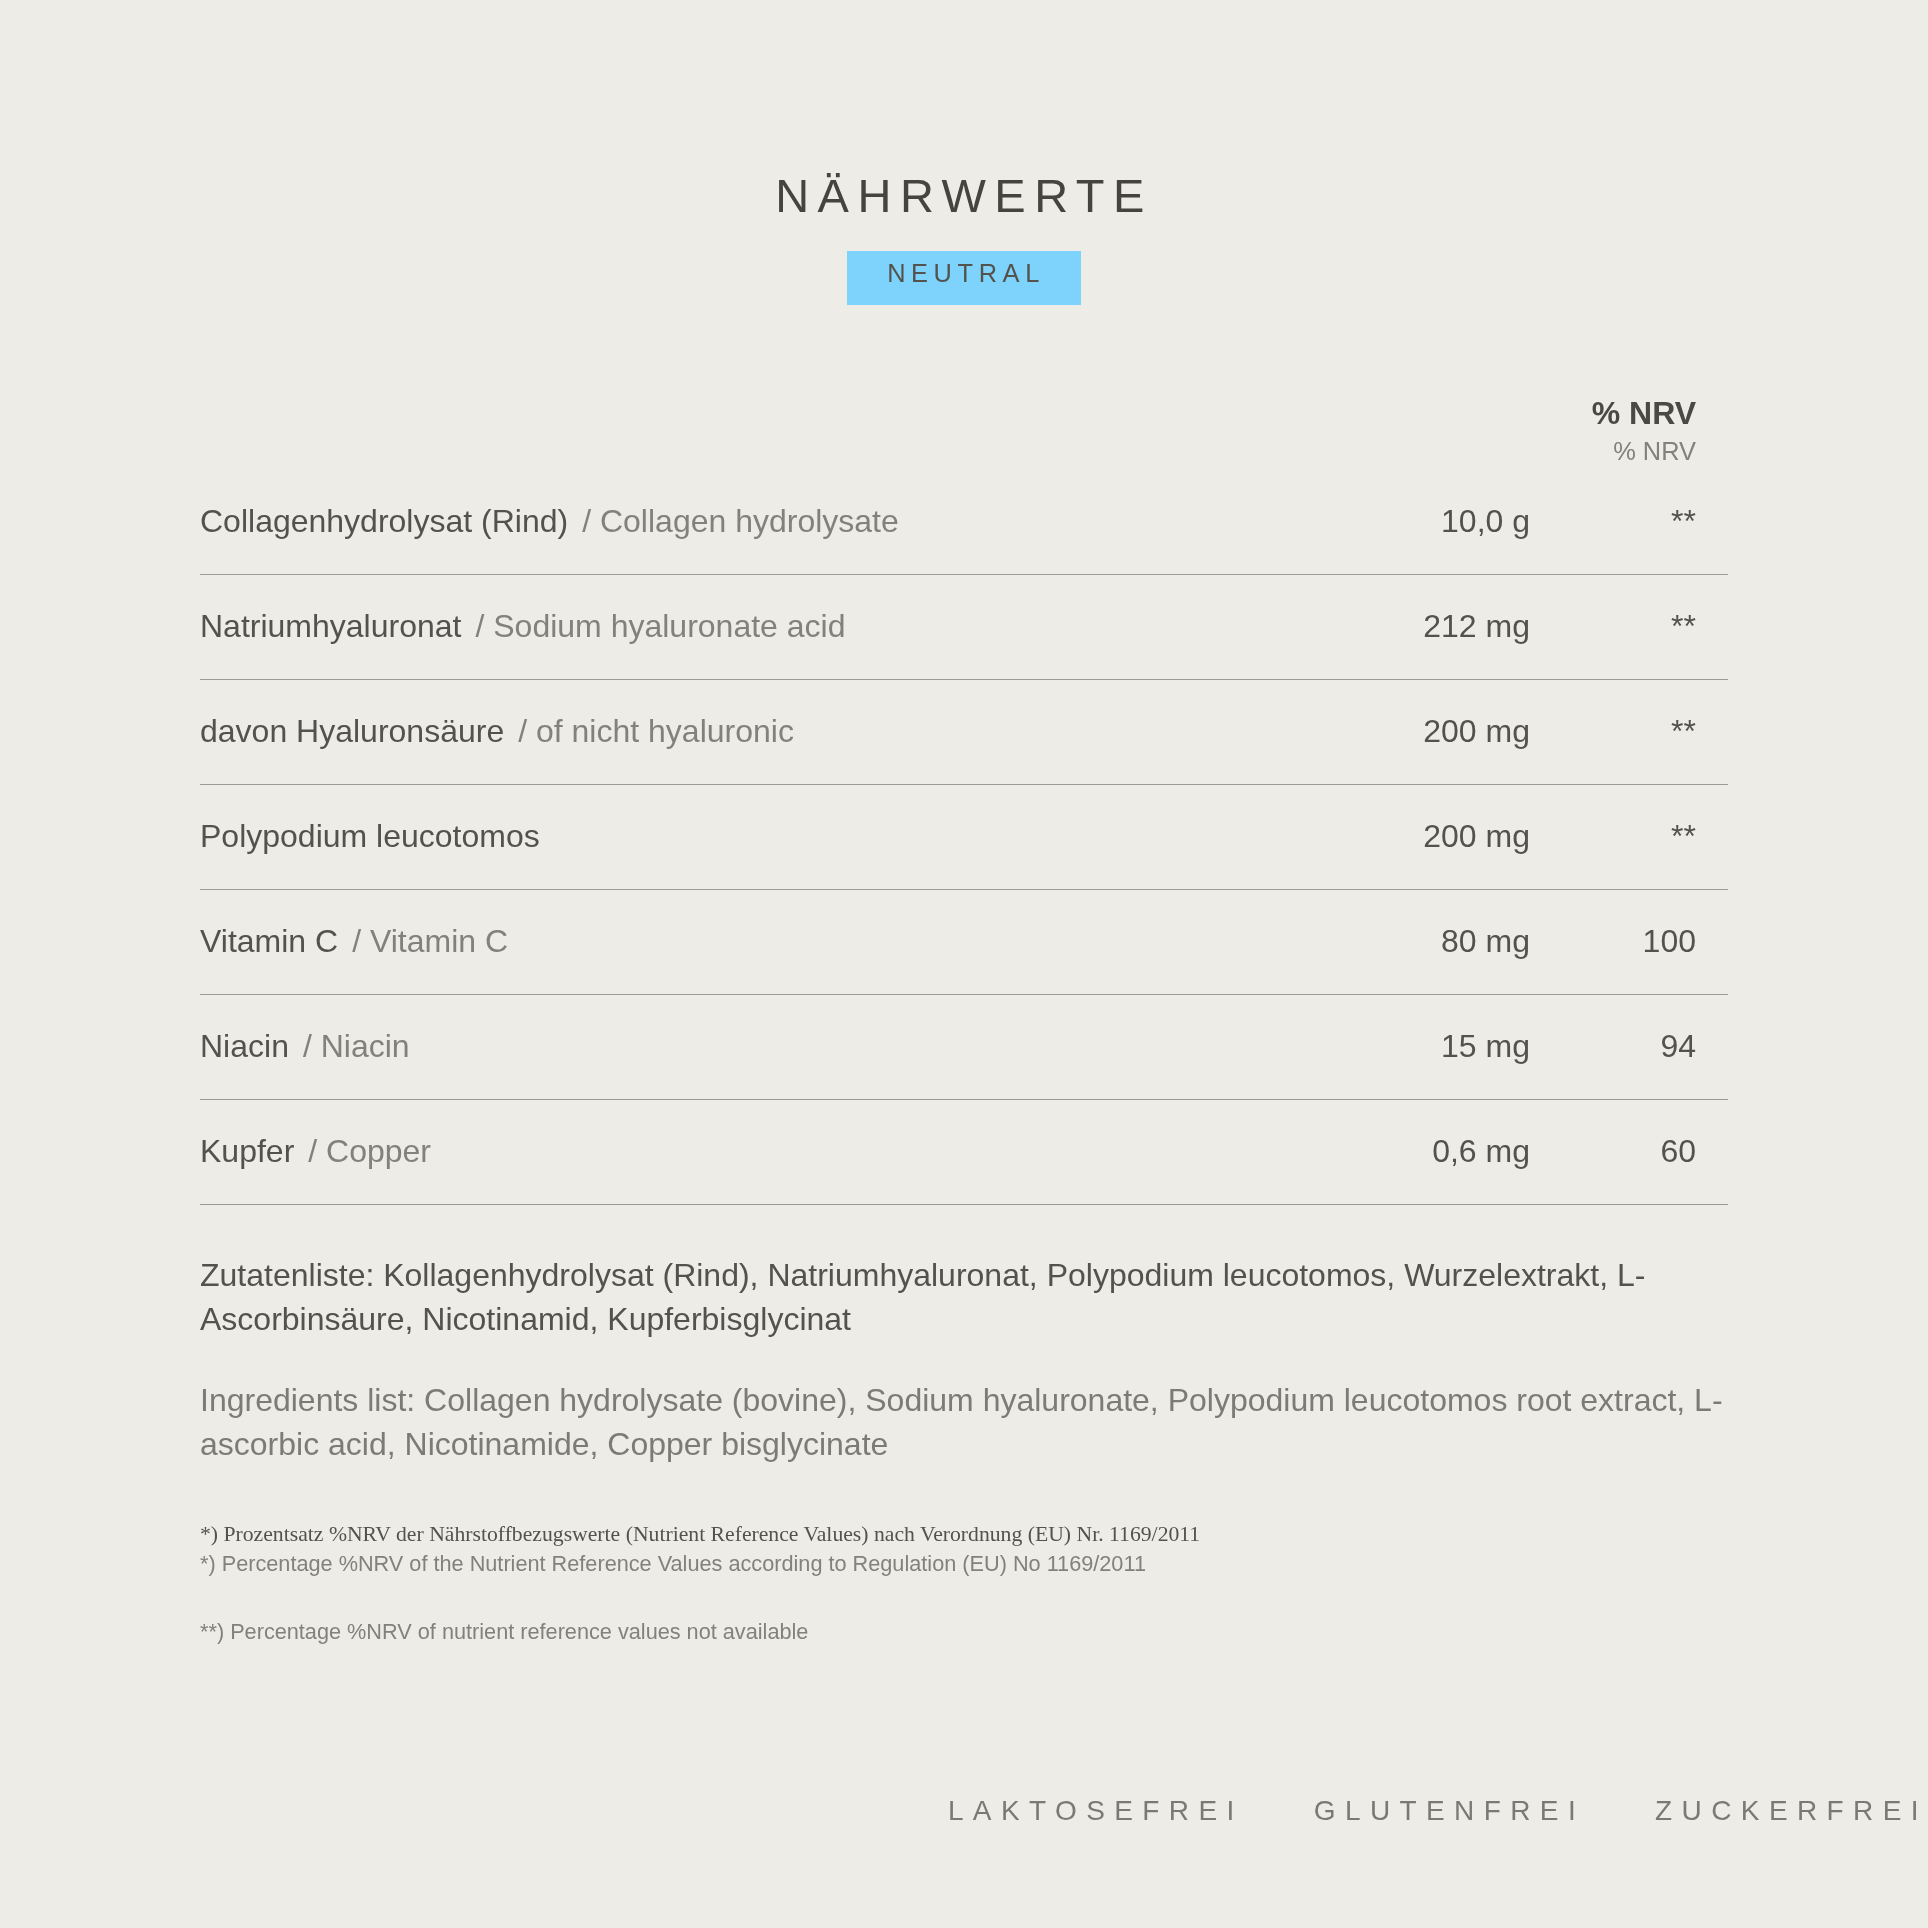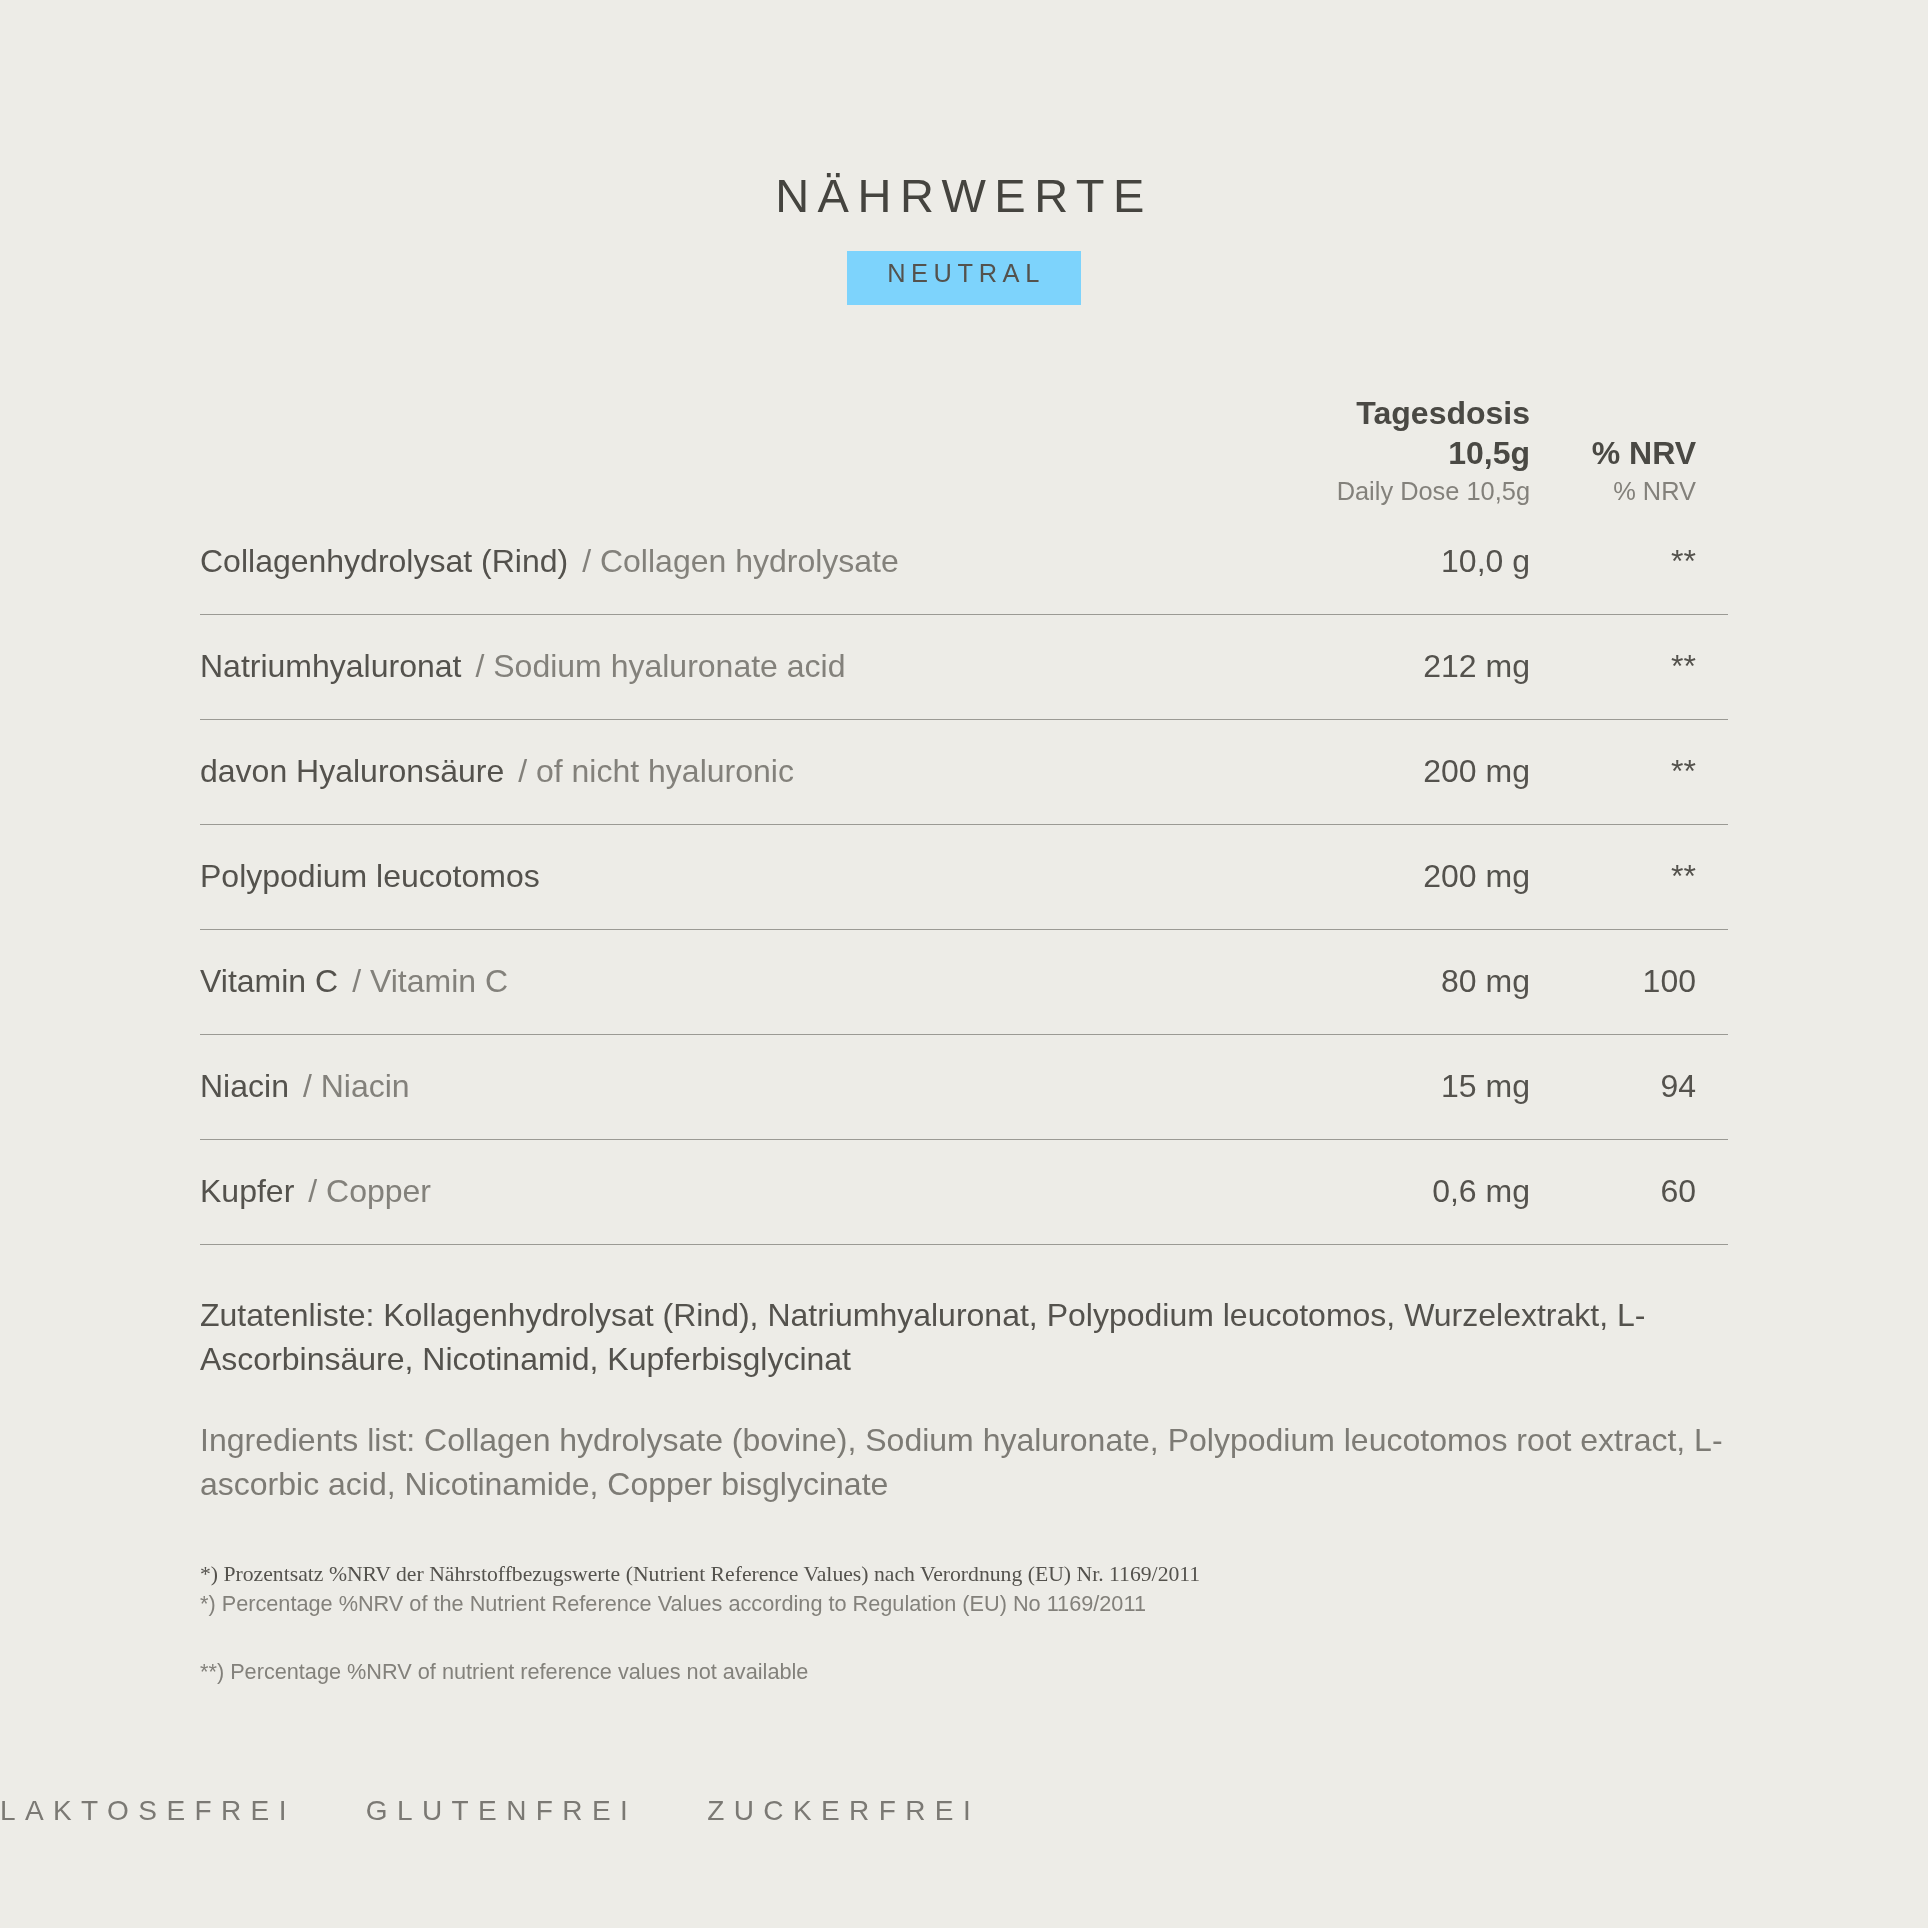--- a/index.html
+++ b/index.html
@@ -68,21 +68,21 @@
   .fn-block + .fn-block { margin-top: 38px; }
   .fn-de { font-size: 21.7px; color: #54524d; line-height: 1.35; font-family: Liberation Serif, serif; }
   .fn-en { font-size: 21.7px; color: #83817b; line-height: 1.35; }
   
   .claims {
     position: absolute;
     left: 0;
     right: 0;
     top: 1795px;
     display: flex;
-    justify-content: flex-start;
+    justify-content: flex-end;
     gap: 70px;
     font-size: 28px;
     letter-spacing: 9.4px;
     color: #7b7974;
   }
 </style>
 </head>
 <body>
 
 <main class="label-sheet">
@@ -90,24 +90,20 @@
   <h1 class="page-title">NÄHRWERTE</h1>
 
   <div class="badge-wrap">
     <span class="variant-badge">NEUTRAL</span>
   </div>
 
   <section class="ntable">
 
     <div class="thead">
       <div class="spacer"></div>
-      <div class="col-amount">
-        <div class="h-primary">Tagesdosis 10,5g</div>
-        <div class="h-secondary">Daily Dose 10,5g</div>
-      </div>
       <div class="col-nrv">
         <div class="h-primary">% NRV</div>
         <div class="h-secondary">% NRV</div>
       </div>
     </div>
 
     <div class="trow">
       <div class="cell-name"><span class="name-de">Collagenhydrolysat (Rind)</span><span class="name-en">/ Collagen hydrolysate</span></div>
       <div class="cell-amount">10,0 g</div>
       <div class="cell-nrv">**</div>

